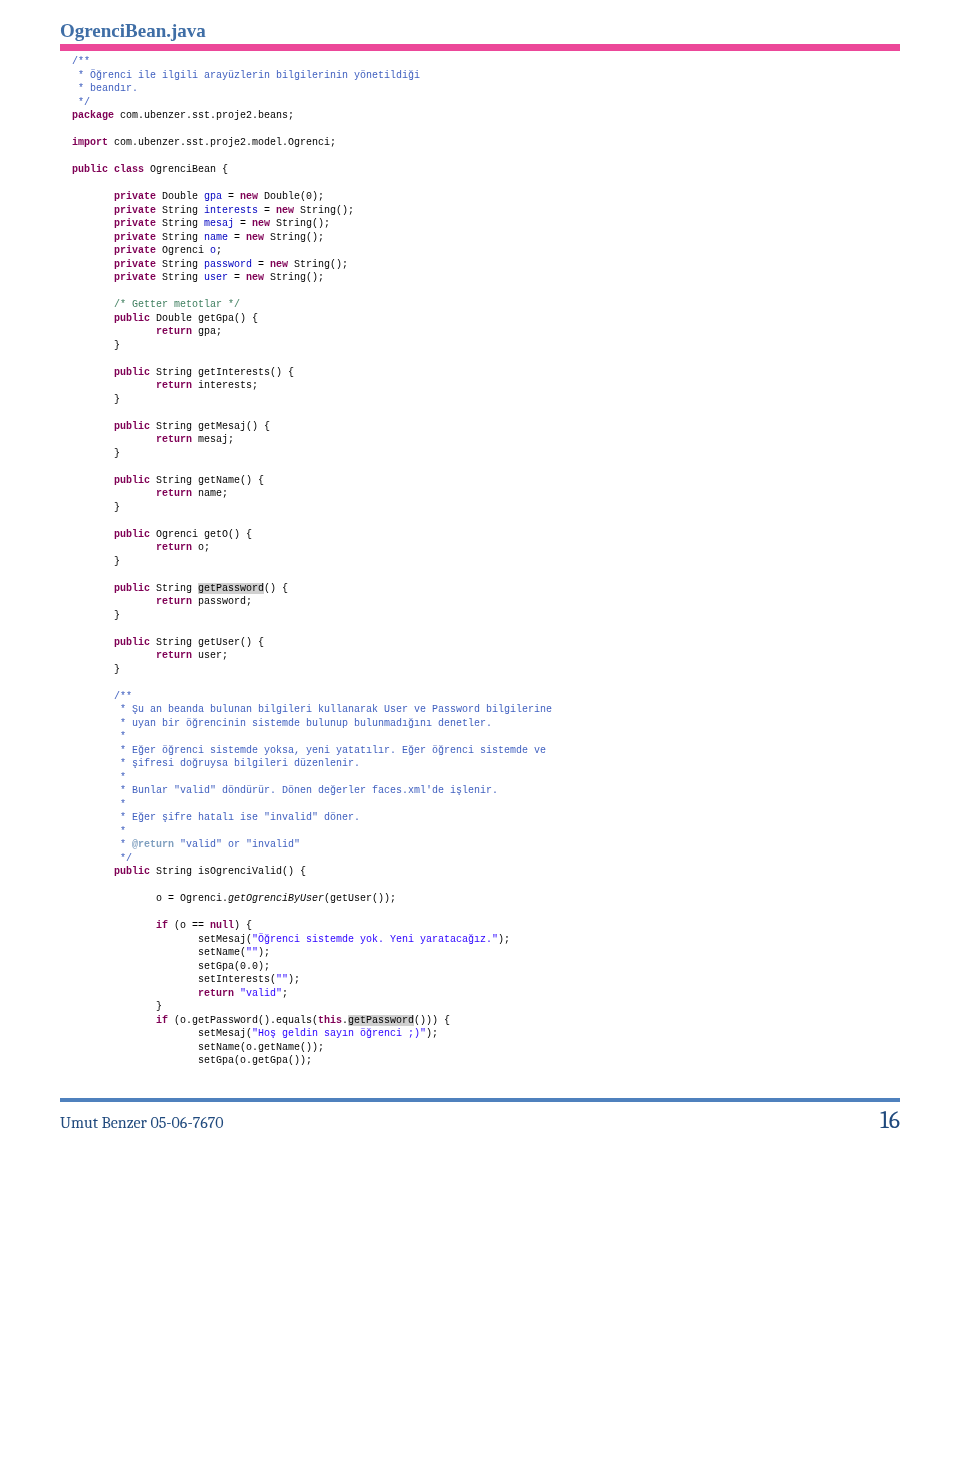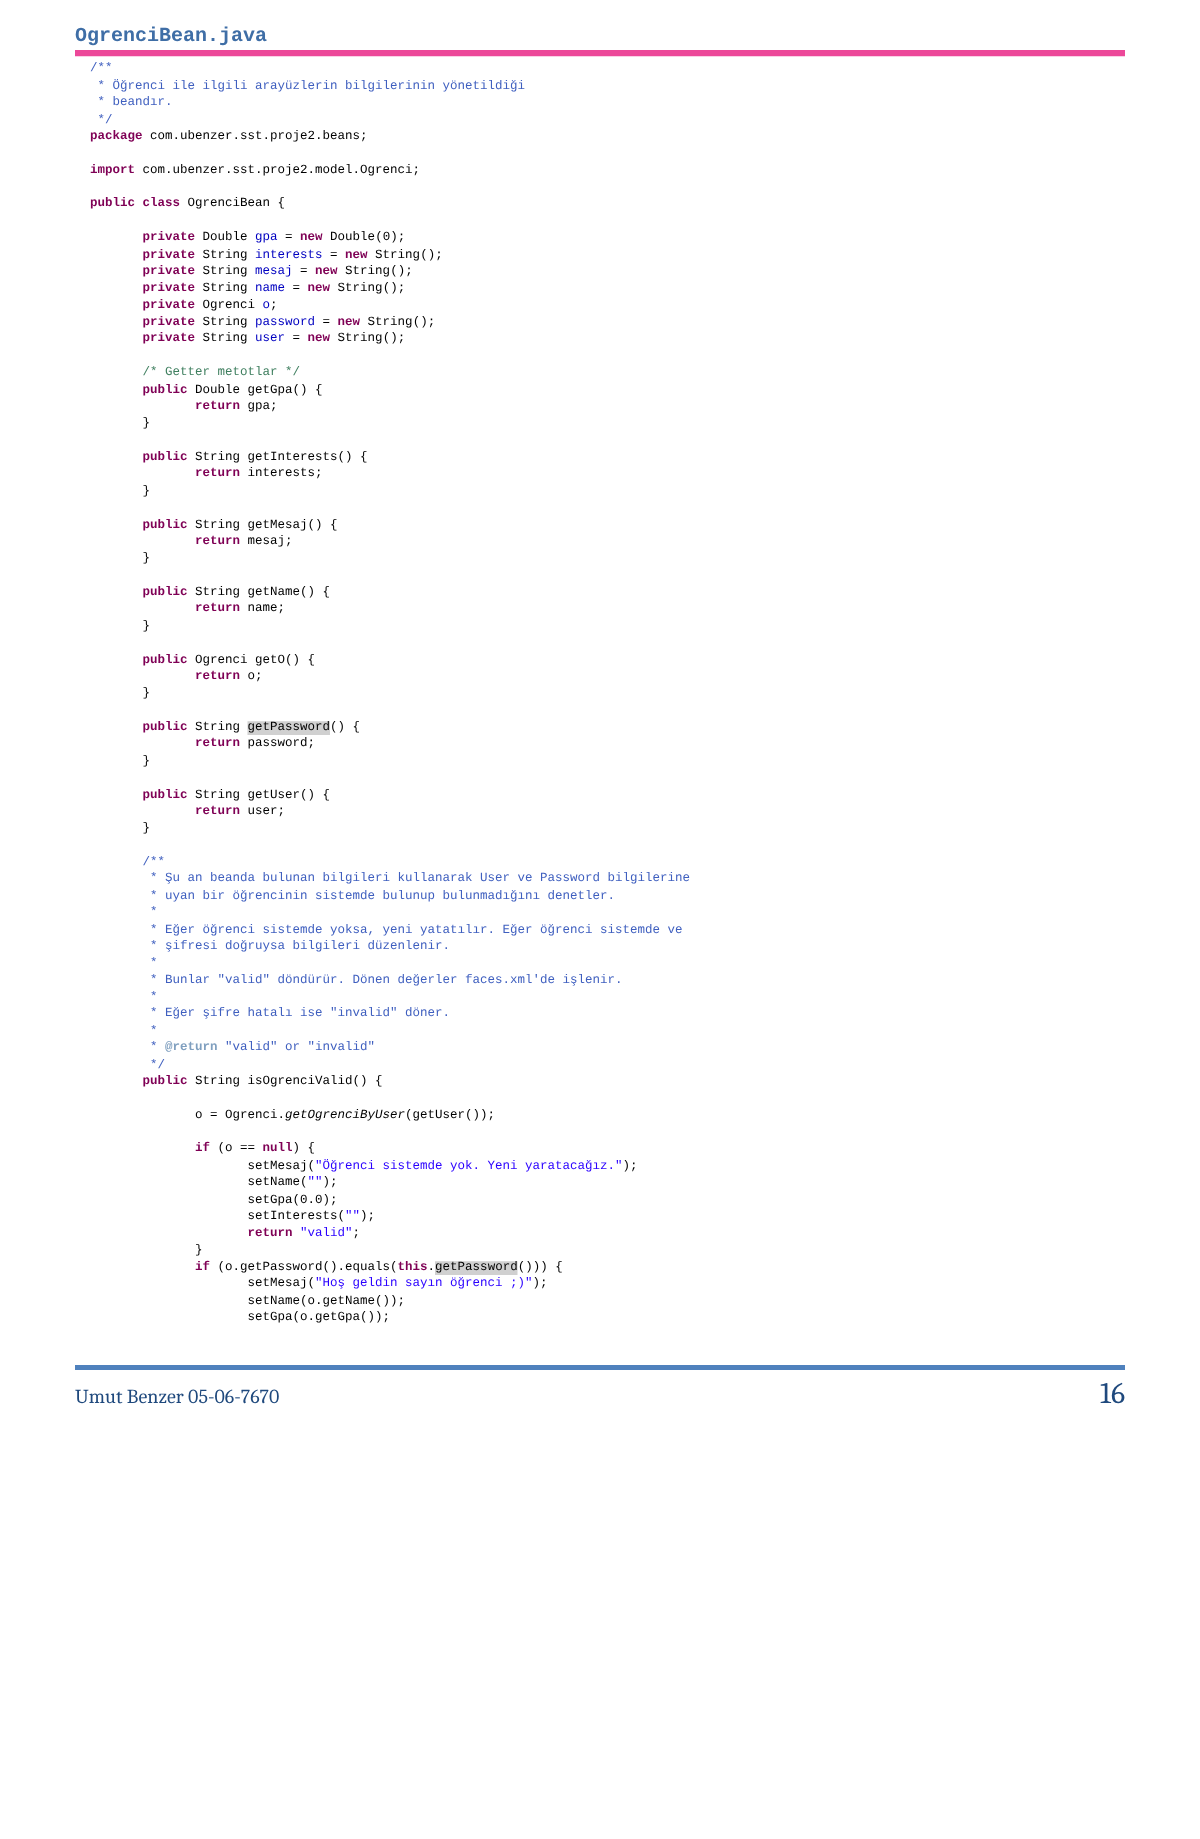--- a/index.html
+++ b/index.html
@@ -13,26 +13,26 @@
     padding: 20px 60px 20px 60px;
   }
   h1 {
     font-family: Cambria, Georgia, serif;
     font-weight: normal;
     font-size: 38px;
     color: #333;
     margin: 0 0 4px 0;
   }
   h2 {
-    font-family: Liberation Mono, monospace;
+    font-family: Liberation Serif, serif;
     font-weight: bold;
-    font-size: 16px;
+    font-size: 19px;
     color: #3f6ea6;
     margin: 0 0 2px 0;
-    border-bottom: 5px solid #ec4899;
+    border-bottom: 7px solid #ec4899;
     padding-bottom: 2px;
   }
   pre.code {
     font-family: Consolas, "Courier New", monospace;
     font-size: 10px;
     line-height: 1.35;
     white-space: pre;
     margin: 4px 0 0 12px;
     color: #000;
   }

